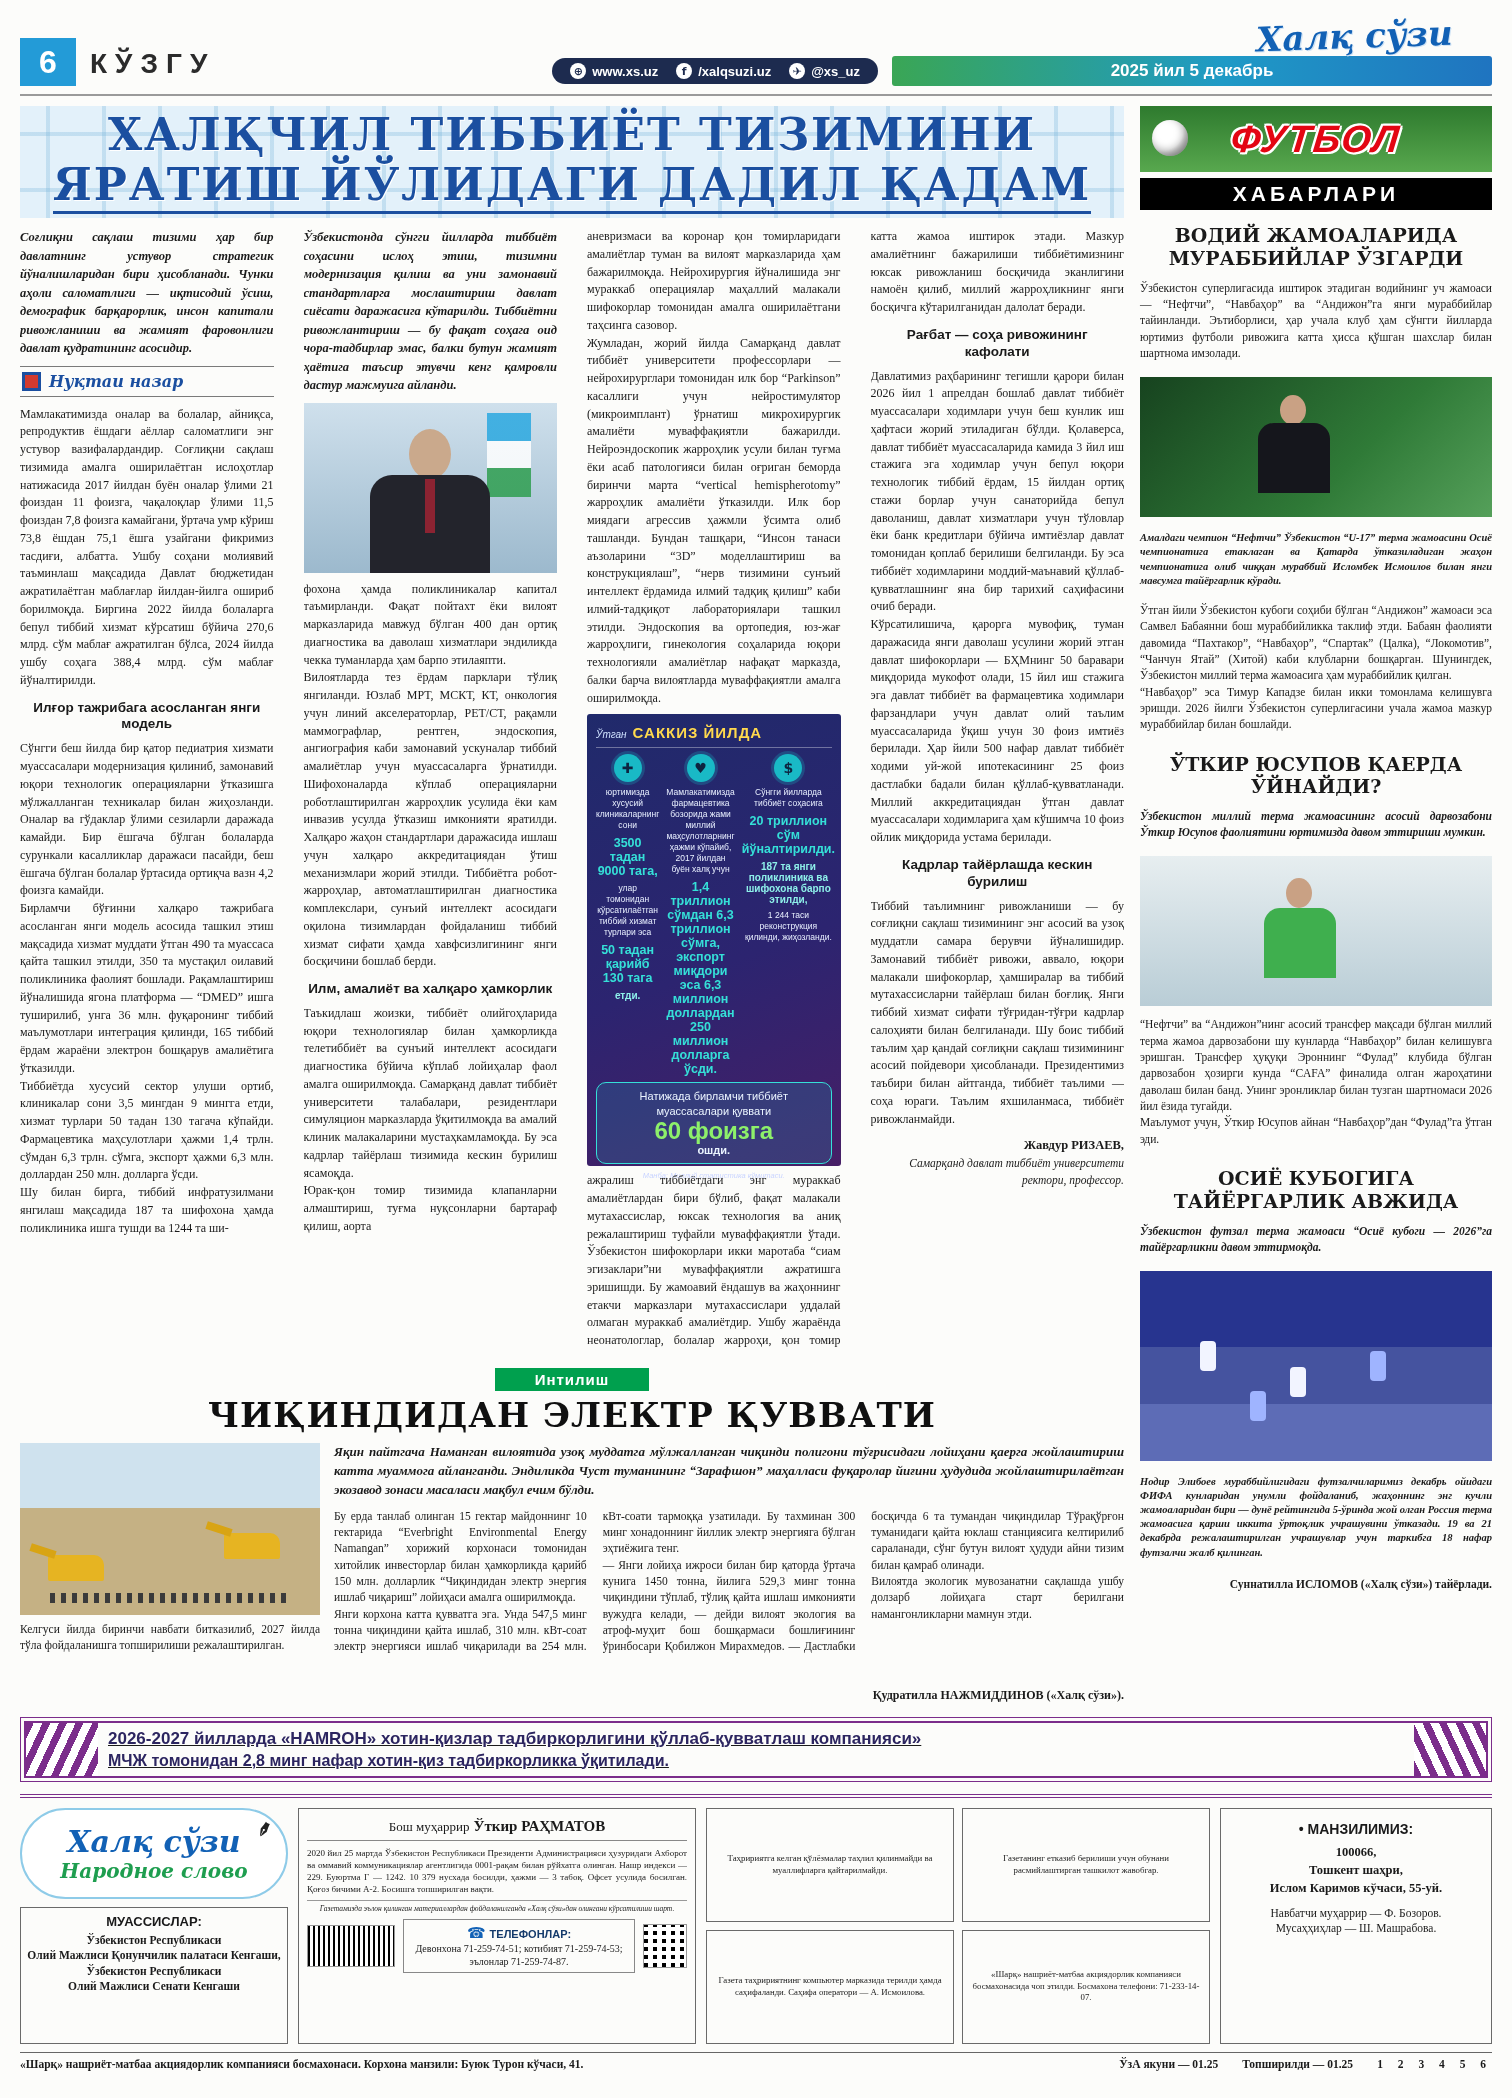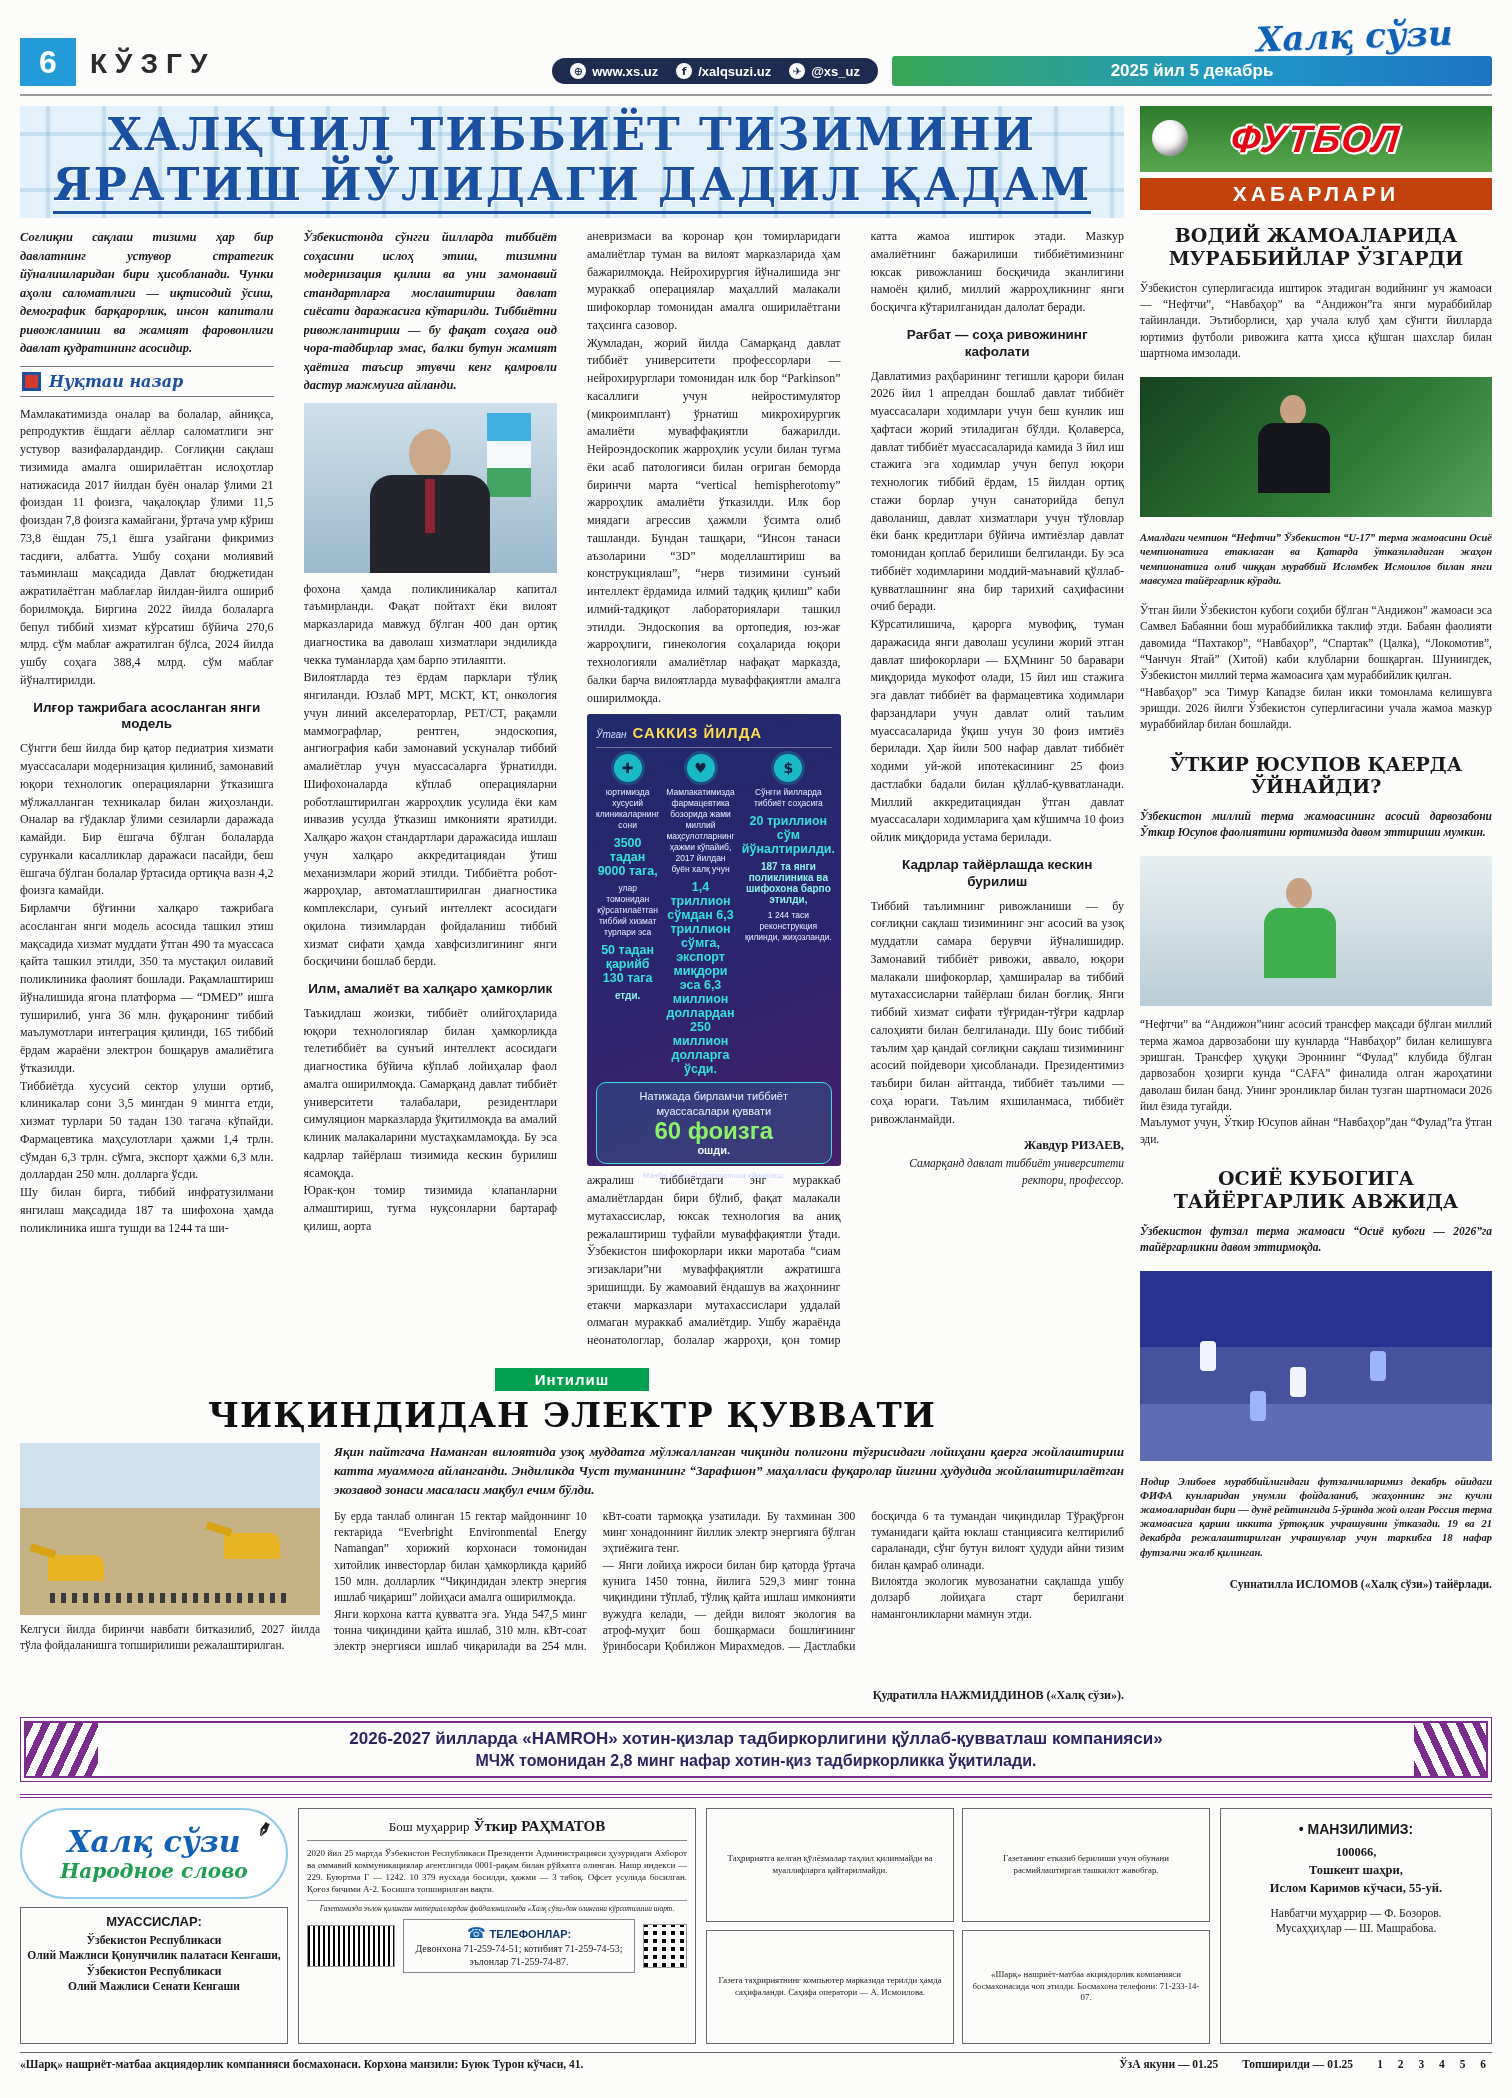--- a/index.html
+++ b/index.html
@@ -82,21 +82,21 @@
   .ig-source{font-style:italic;font-size:7.5px;color:#c9d4ff;text-align:center;}
 
   
   .fb-photo-header{height:66px;position:relative;display:flex;align-items:center;justify-content:center;
     background:linear-gradient(180deg,#2e7a2e,#5aա);}
   .fb-photo-header{background:linear-gradient(180deg,#2e7a2e,#58a84e);}
   .fb-ball{position:absolute;left:12px;top:14px;width:36px;height:36px;border-radius:50%;
            background:radial-gradient(circle at 32% 30%,#ffffff 55%,#cfcfcf 78%,#9a9a9a);box-shadow:inset -4px -5px 8px rgba(0,0,0,.35);}
   .fb-title{font:italic 800 38px "Liberation Sans",sans-serif;color:#e30613;transform:skew(-6deg);letter-spacing:2px;
     text-shadow:-2px 0 #fff,2px 0 #fff,0 -2px #fff,0 2px #fff,2px 2px #fff,-2px -2px #fff;}
-  .fb-subbar{background:#c2410c;color:#fff;text-align:center;font:800 21px "Liberation Sans",sans-serif;
+  .fb-subbar{background:#000000;color:#fff;text-align:center;font:800 21px "Liberation Sans",sans-serif;
              letter-spacing:4px;padding:4px 0;}
   .fb-h{font:700 19px "DejaVu Serif",serif;text-align:center;line-height:1.2;margin:8px 4px 4px;}
   .fb-body{font-size:11.5px;line-height:1.42;text-align:justify;white-space:pre-line;margin:0 0 6px;}
   .fb-lead{font-weight:700;font-style:italic;font-size:11.5px;line-height:1.4;text-align:justify;margin:0 0 6px;}
   .fb-cap{font-style:italic;font-weight:700;font-size:10.5px;line-height:1.35;text-align:justify;margin:4px 0 8px;}
   .fb-byline{text-align:right;font-weight:700;font-size:11.5px;margin-top:4px;}
   .ph{position:relative;overflow:hidden;margin:4px 0;}
   .ph-coach{height:140px;background:linear-gradient(135deg,#17431f,#2f7a37 60%,#55a05a);}
   .ph-gk{height:150px;background:linear-gradient(180deg,#e7eef0,#b9cdd6);}
   .ph-futsal{height:190px;background:linear-gradient(180deg,#27348f 40%,#45539f 40% 70%,#5d6cb6 70%);}
@@ -122,21 +122,21 @@
   .sa-main{flex:1;}
   .sa-lead{font-weight:700;font-style:italic;font-size:13px;line-height:1.45;text-align:justify;margin:0 0 8px;white-space:pre-line;}
   .sa-cols{column-count:3;column-gap:16px;font-size:11.5px;line-height:1.42;text-align:justify;height:176px;overflow:hidden;white-space:pre-line;}
   .sa-byline{text-align:right;font-weight:700;font-size:12px;margin-top:4px;}
 
   
   .banner{margin-top:14px;border:1px solid #7b2d8b;padding:3px;}
   .banner-inner{border:2px solid #7b2d8b;display:flex;align-items:stretch;}
   .chev{width:72px;background:repeating-linear-gradient(115deg,#7b2d8b 0 7px,#ffffff 7px 15px);}
   .chev.right{background:repeating-linear-gradient(65deg,#7b2d8b 0 7px,#ffffff 7px 15px);}
-  .banner-text{flex:1;text-align:center;padding:6px 10px;}
+  .banner-text{flex:1;padding:6px 10px;text-decoration:underline;}
   .banner-l1{font:700 17px "Liberation Sans",sans-serif;color:#2c2560;}
   .banner-l2{font:700 16px "Liberation Sans",sans-serif;color:#2c2560;margin-top:3px;}
 
   
   .footer{margin-top:12px;border-top:4px double #7b2d8b;padding-top:10px;display:flex;gap:10px;height:250px;box-sizing:border-box;}
   .f-box{border:1px solid #6a6a6a;box-sizing:border-box;padding:8px;}
   .f-logo{width:268px;flex:0 0 268px;display:flex;flex-direction:column;gap:8px;border:none;padding:0;}
   .logo-oval{border:2px solid #8ecbe8;border-radius:60px;padding:14px 10px;text-align:center;position:relative;background:#fff;}
   .logo-l1{font:italic 700 30px "DejaVu Serif",serif;color:#1261b5;}
   .logo-l2{font:italic 700 20px "DejaVu Serif",serif;color:#1e9e4f;}

